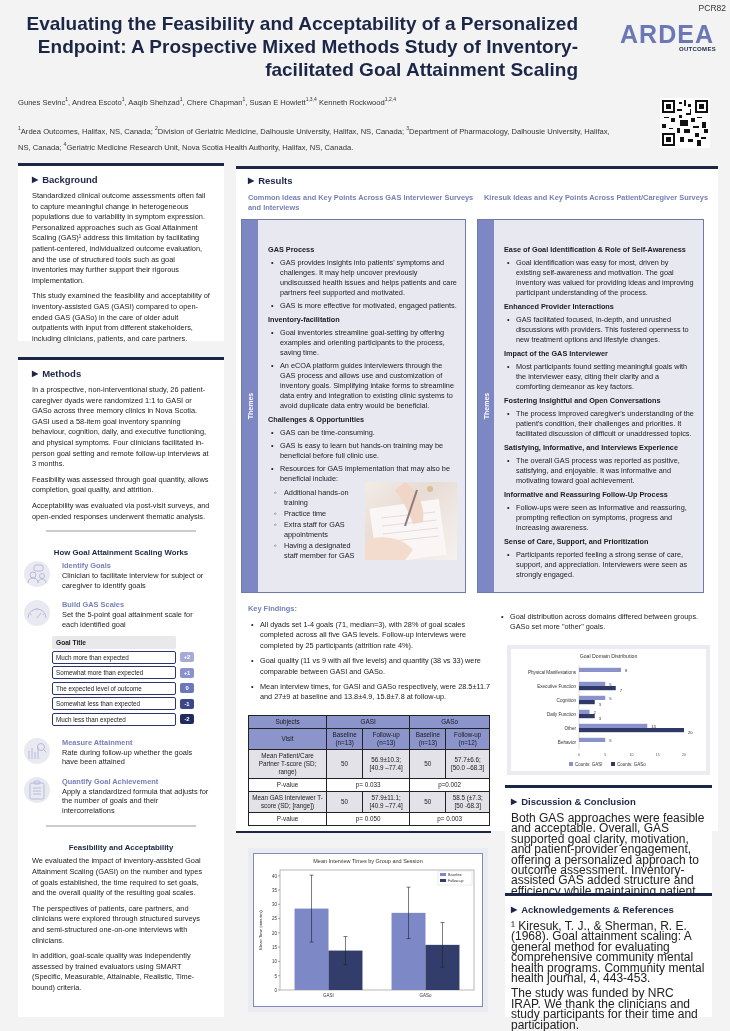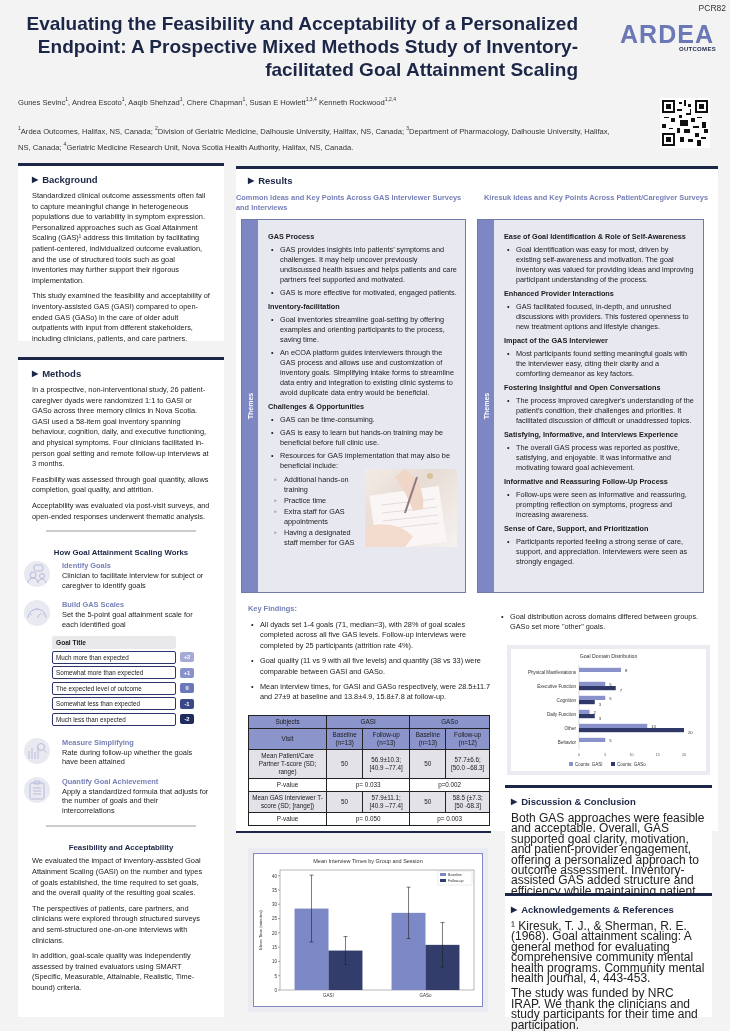--- a/index.html
+++ b/index.html
@@ -36,21 +36,21 @@
   .goal-title { background: #e9e9ec; font-size: 6.6px; font-weight: bold; padding: 3px 4px; margin-bottom: 2px; width: 124px; border-radius: 2px; }
   .goal-row { display: flex; align-items: center; gap: 4px; margin-bottom: 2.5px; }
   .goal-label { width: 124px; border: 1px solid #2c356b; border-radius: 2px; font-size: 6.3px; padding: 2px 3px; background: #fff; }
   .goal-score { width: 14px; height: 10px; border-radius: 2px; font-size: 5.8px; font-weight: bold; color: #fff; text-align: center; line-height: 10px; }
 
   #results-panel { left: 236px; top: 166px; width: 482px; height: 432px; padding: 6px 12px; }
   .col-head { font-size: 7.4px; font-weight: bold; color: #7780b7; line-height: 10px; margin-bottom: 4px; }
   .themes-box { position: absolute; border: 1px solid #6f7aa9; background: #e8e8f1; display: flex; }
   .themes-side { width: 16px; background: #7d87c4; position: relative; flex: none; }
   .themes-side span { position: absolute; left: 50%; top: 50%; transform: translate(-50%,-50%) rotate(-90deg); color: #fff; font-size: 7px; font-weight: bold; white-space: nowrap; }
-  .themes-content { padding: 10px 8px 4px 10px; font-size: 7.3px; line-height: 10px; color: #222; }
+  .themes-content { padding: 23px 8px 4px 10px; font-size: 7.3px; line-height: 10px; color: #222; }
   .theme-title { font-weight: bold; color: #1b1b1b; margin: 2px 0 3px; }
   .themes-content ul { list-style: none; margin: 0 0 4px 0; }
   .themes-content ul li { position: relative; padding-left: 12px; margin-bottom: 3px; }
   .themes-content ul li::before { content: "\2022"; position: absolute; left: 3px; }
   .themes-content ul.sub li::before { content: "\25E6"; left: 2px; }
   .res-wrap { display: flex; gap: 6px; align-items: flex-start; }
   .photo { width: 92px; height: 78px; flex: none; background: linear-gradient(135deg,#f2ece6 0%,#e8dcd4 40%,#f6f2f0 100%); position: relative; overflow: hidden; margin-top: -6px; }
 
   #findings-panel { left: 236px; top: 598px; width: 482px; height: 233px; padding: 4px 12px; }
   .findings-list { list-style: none; font-size: 7.3px; line-height: 10.4px; color: #222; }
@@ -210,21 +210,21 @@
     <div class="step-icon">
       <svg viewBox="0 0 26 26">
           <g fill="none" stroke="#b7bbdb" stroke-width="1">
             <path d="M5 21V13M8 21V10M11 21V14M14 21V9"></path>
             <circle cx="17" cy="9" r="3.5"></circle>
             <path d="M19.5 11.5l3 3"></path>
           </g>
         </svg>
     </div>
     <div>
-      <div class="step-title">Measure Simplifying</div>
+      <div class="step-title">Measure Attainment</div>
       <div class="step-desc">Rate during follow-up whether the goals have been attained</div>
     </div>
   </div>
   <div class="step">
     <div class="step-icon">
       <svg viewBox="0 0 26 26">
           <g fill="none" stroke="#b7bbdb" stroke-width="1">
             <rect x="6" y="6" width="14" height="16" rx="1.5"></rect>
             <rect x="10" y="4" width="6" height="3" rx="1"></rect>
             <path d="M9 11h8M9 14h8M9 17h8"></path>
@@ -244,21 +244,21 @@
     <p>The perspectives of patients, care partners, and clinicians were explored through structured surveys and semi-structured one-on-one interviews with clinicians.</p>
     <p>In addition, goal-scale quality was independently assessed by trained evaluators using SMART (Specific, Measurable, Attainable, Realistic, Time-bound) criteria.</p>
   </div>
 </div>
 
 <div class="panel" id="results-panel">
   <div class="panel-head">
     <span class="tri">▶</span>
     <span>Results</span>
   </div>
-  <div class="col-head" style="position:absolute;left:0;top:24px;width:226px">Common Ideas and Key Points Across GAS Interviewer Surveys and Interviews</div>
+  <div class="col-head" style="position:absolute;left:12px;top:24px;width:226px">Common Ideas and Key Points Across GAS Interviewer Surveys and Interviews</div>
   <div class="col-head" style="position:absolute;left:248px;top:24px;width:226px">Kiresuk Ideas and Key Points Across Patient/Caregiver Surveys</div>
 
   <div class="themes-box" style="left:5px;top:50px;width:225px;height:374px">
     <div class="themes-side">
         <span>Themes</span>
       </div>
     <div class="themes-content" id="left-themes">
         <div class="theme-title">GAS Process</div>
         <ul>
           <li>GAS provides insights into patients' symptoms and challenges. It may help uncover previously undiscussed health issues and helps patients and care partners feel supported and motivated.</li>

